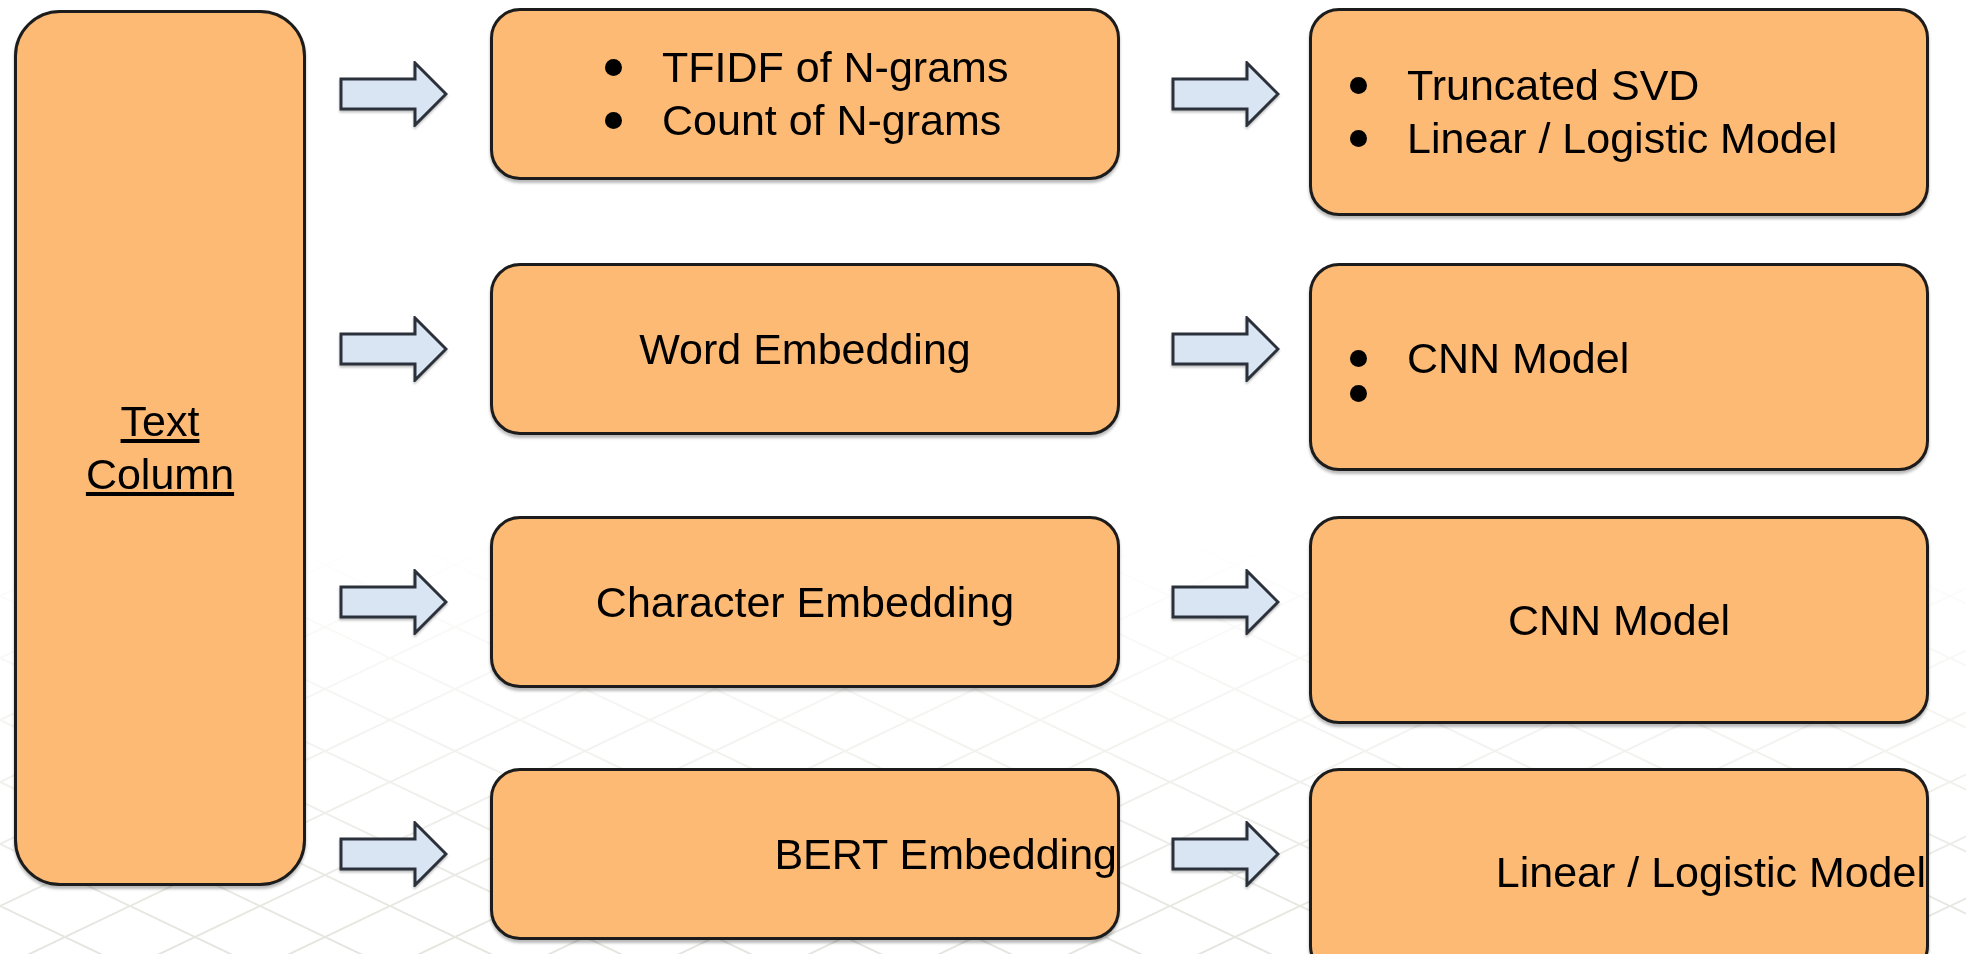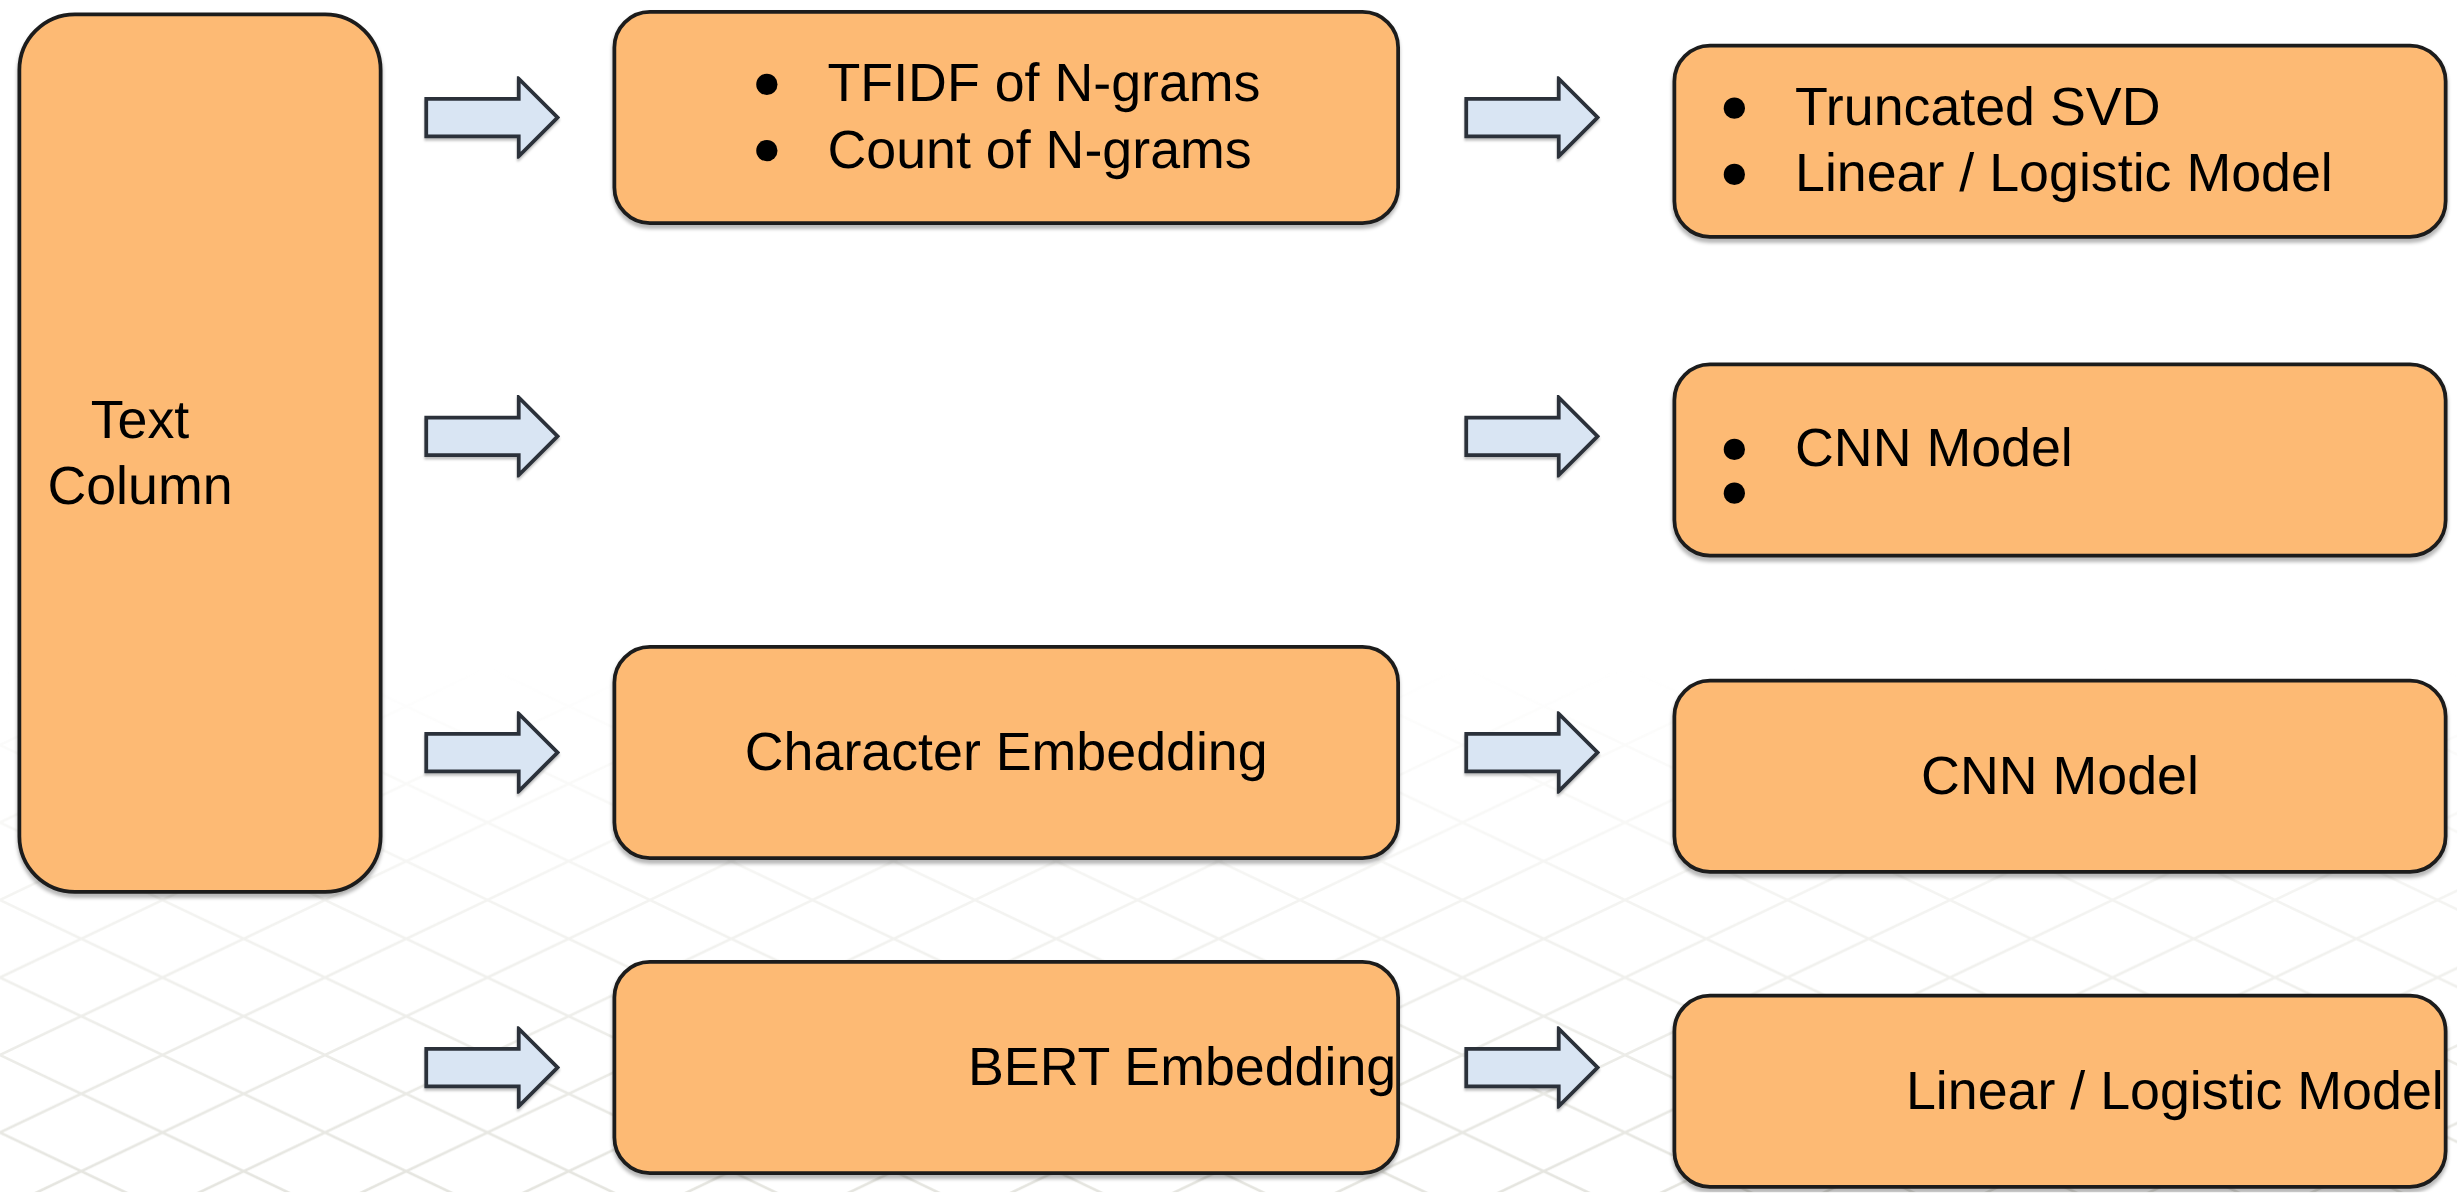--- a/index.html
+++ b/index.html
@@ -30,30 +30,31 @@
     border: 3px solid #1c1c1c;
     border-radius: 30px;
     box-shadow: 0 3px 3px rgba(0,0,0,0.28);
     box-sizing: border-box;
     display: flex;
     flex-direction: column;
     justify-content: center;
   }
   .source-box {
     left: 14px; top: 10px;
-    width: 292px; height: 705px;
+    width: 292px; height: 876px;
     border-radius: 46px;
-    align-items: flex-start;
+    align-items: center;
+    text-decoration: underline;
   }
   .source-box .box-text {
     width: 190px;
     text-align: center;
   }
   .mid-box   { left: 490px;  width: 630px; height: 172px; }
-  .right-box { left: 1338px; width: 620px; height: 156px; margin-top: 27px; }
+  .right-box { left: 1309px; width: 620px; height: 208px; }
 
   .row-0 { top: 8px;   }
   .row-1 { top: 263px; }
   .row-2 { top: 516px; }
   .row-3 { top: 768px; align-items: flex-end; }
 
   .box-text { text-align: center; }
 
   
   ul.bullets {
@@ -153,20 +154,23 @@
         <span>Linear / Logistic Model</span>
       </li>
     </ul>
   </div>
 
   <div class="arrow arrow-col-1 arrow-row-1">
     <svg viewBox="0 0 109 66">
         <polygon points="2,18 76,18 76,2 107,33 76,64 76,48 2,48" fill="#d9e5f3"></polygon>
       </svg>
   </div>
+  <div class="box mid-box row-1">
+    <div class="box-text">Word Embedding</div>
+  </div>
   <div class="arrow arrow-col-2 arrow-row-1">
     <svg viewBox="0 0 109 66">
         <polygon points="2,18 76,18 76,2 107,33 76,64 76,48 2,48" fill="#d9e5f3"></polygon>
       </svg>
   </div>
   <div class="box right-box row-1">
     <ul class="bullets">
       <li>
         <span class="dot"></span>
         <span>CNN Model</span>

